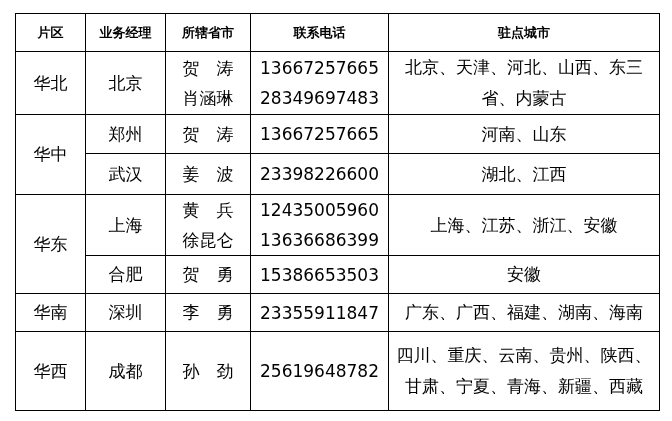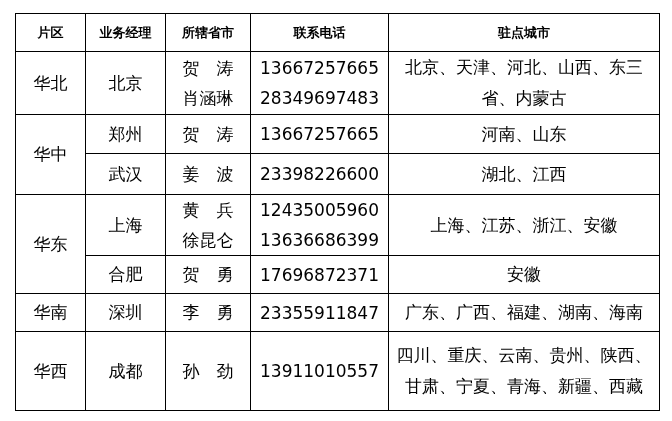--- a/index.html
+++ b/index.html
@@ -105,32 +105,32 @@
         </td>
         <td class="stack-cell">
           <div class="stack-line">12435005960</div>
           <div class="stack-line">13636686399</div>
         </td>
         <td class="provinces-cell">上海、江苏、浙江、安徽</td>
       </tr>
       <tr style="height:38px;">
         <td>合肥</td>
         <td>贺　勇</td>
-        <td>17696872371</td>
+        <td>15386653503</td>
         <td class="provinces-cell">安徽</td>
       </tr>
       <tr style="height:38px;">
         <td>华南</td>
         <td>深圳</td>
         <td>李　勇</td>
         <td>23355911847</td>
         <td class="provinces-cell">广东、广西、福建、湖南、海南</td>
       </tr>
       <tr style="height:79px;">
         <td>华西</td>
         <td>成都</td>
         <td>孙　劲</td>
-        <td>13911010557</td>
+        <td>25619648782</td>
         <td class="provinces-cell">四川、重庆、云南、贵州、陕西、甘肃、宁夏、青海、新疆、西藏</td>
       </tr>
     </tbody>
   </table>
 </div>
 
 </body></html>

